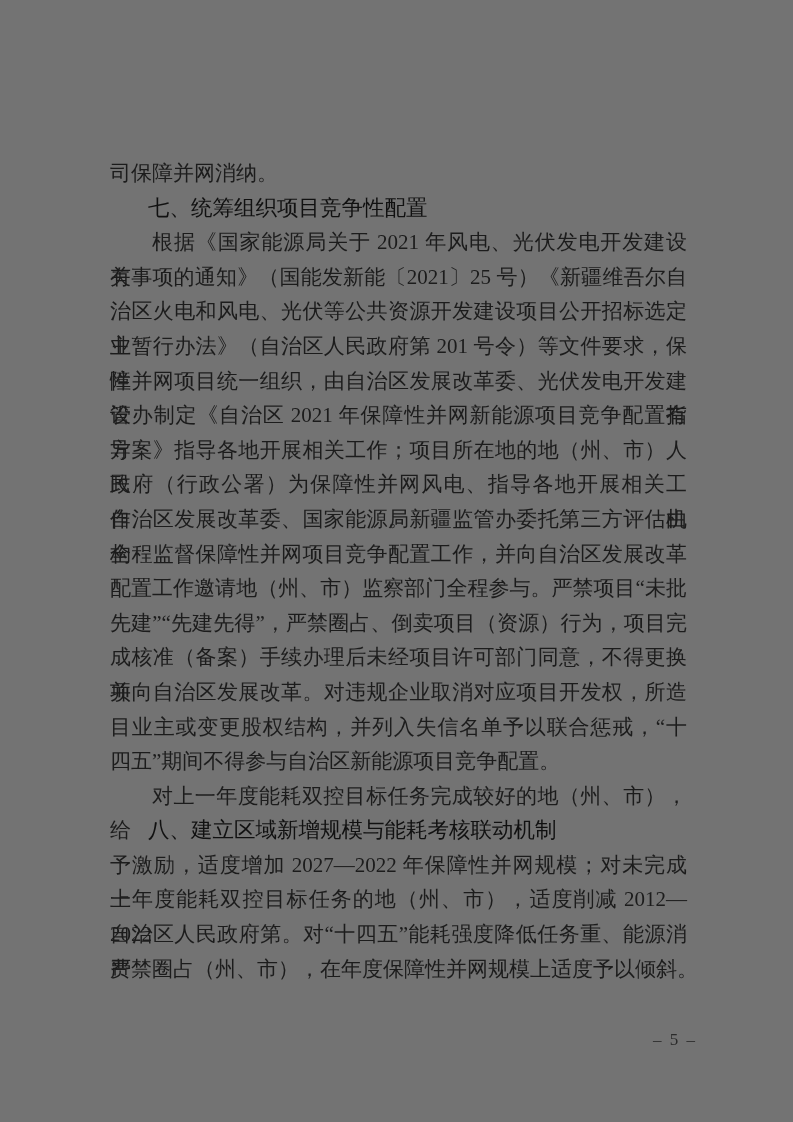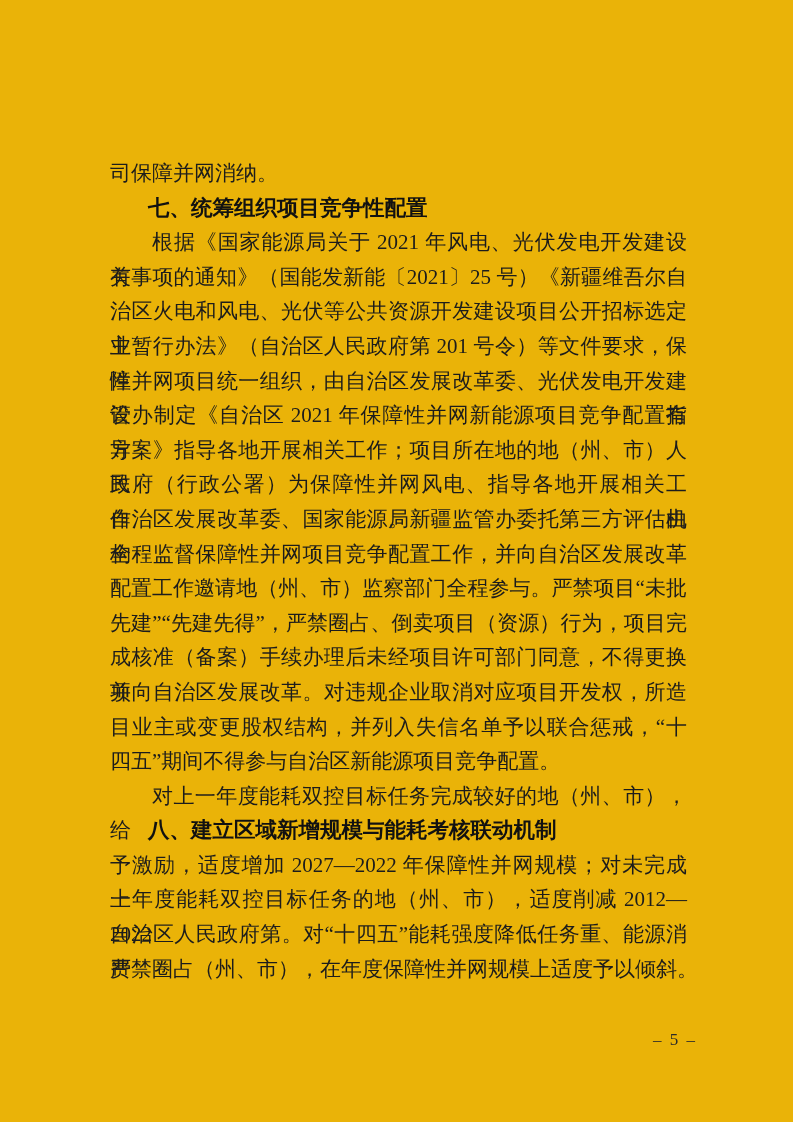--- a/index.html
+++ b/index.html
@@ -5,21 +5,21 @@
 <style>
   html, body {
     margin: 0;
     padding: 0;
     background: #ffffff;
   }
   .page {
     position: relative;
     width: 793px;
     height: 1122px;
-    background: #eab308;
+    background: #737373;
     overflow: hidden;
     font-family: "Liberation Serif", "DejaVu Serif", serif;
   }
   .content {
     position: absolute;
     left: 110px;
     top: 156px;
     width: 577px;
   }
   .line {
@@ -37,21 +37,21 @@
   }
   .line.first {
     text-indent: 2em;
   }
   .line.plain {
     text-align: left;
     text-align-last: left;
   }
   .line.heading {
     font-family: "Liberation Sans", "DejaVu Sans", sans-serif;
-    font-weight: bold;
+    font-weight: normal;
     font-size: 21.5px;
     color: #111111;
     text-indent: 38px;
     text-align: right;
     text-align-last: left;
   }
   .footer-pagenum {
     position: absolute;
     left: 645px;
     top: 1030px;

